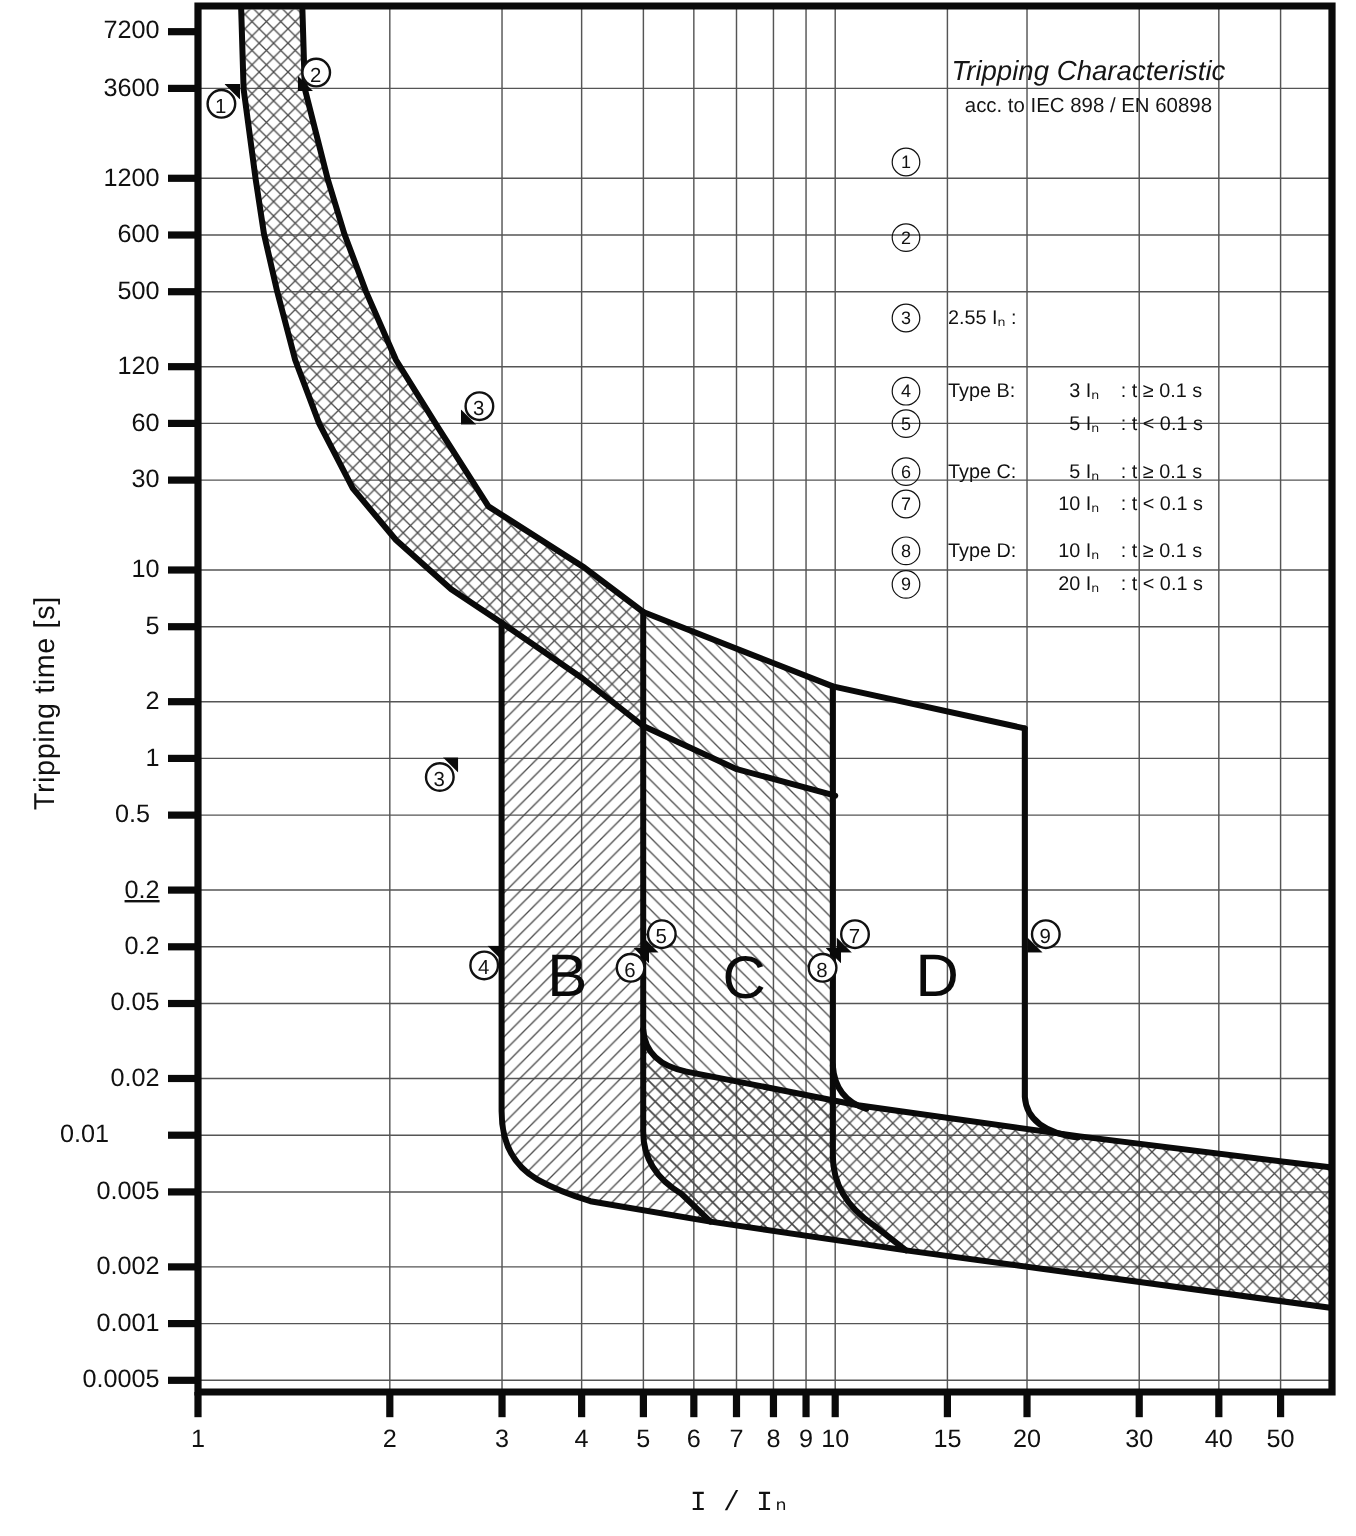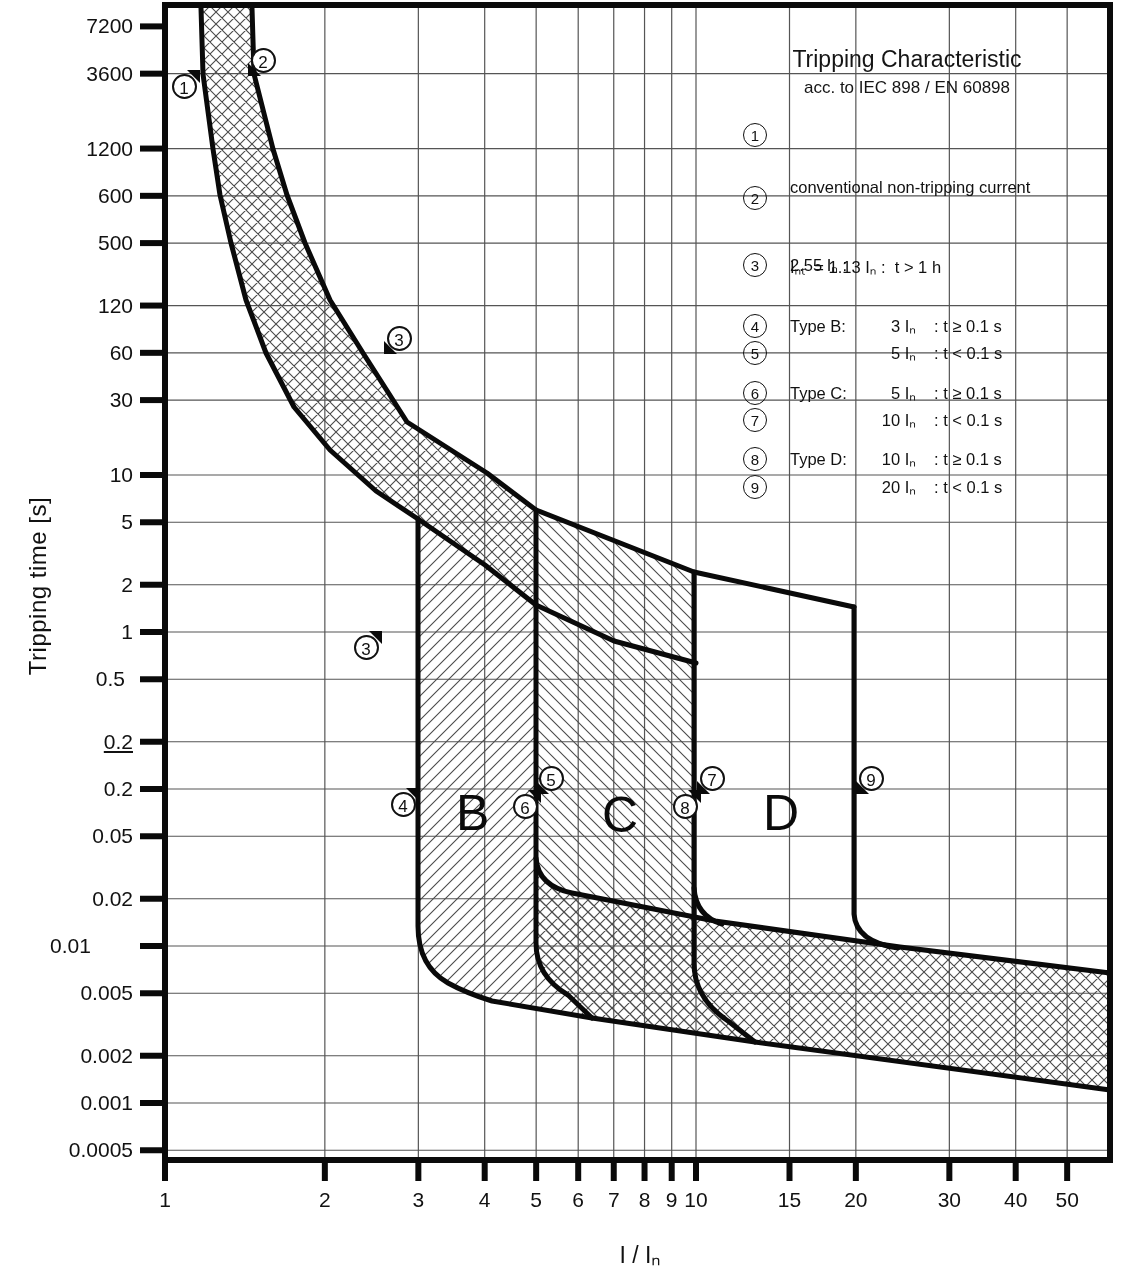--- a/index.html
+++ b/index.html
@@ -3,29 +3,29 @@
 <meta charset="utf-8">
 <style>
   html,body{margin:0;padding:0;background:#fff;}
   #page{position:relative;width:1130px;height:1280px;background:#fff;overflow:hidden;
         font-family:"Liberation Sans",sans-serif;color:#111;}
   #plot-svg{position:absolute;left:0;top:0;}
   .ytick-label{position:absolute;left:8px;width:125px;text-align:right;font-size:21px;color:#111;}
   .xtick-label{position:absolute;width:64px;text-align:center;font-size:21px;color:#111;}
   .axis-label-y{position:absolute;left:-62px;top:572px;transform:rotate(-90deg);
                 font-size:24px;letter-spacing:.5px;width:200px;text-align:center;}
-  .axis-label-x{position:absolute;left:575px;top:1238px;width:130px;text-align:center;font-size:23px;}
+  .axis-label-x{position:absolute;left:575px;top:1238px;width:130px;font-size:23px;font-family:Liberation Mono, monospace;}
   .region-label{position:absolute;font-size:50px;color:#0a0a0a;}
   .marker{position:absolute;width:25px;height:25px;border:2px solid #111;border-radius:50%;
           background:#fff;font-size:17px;line-height:25px;text-align:center;box-sizing:border-box;z-index:5;}
   .wedge{position:absolute;width:13px;height:13px;background:#0a0a0a;z-index:4;}
   .wedge-ur{clip-path:polygon(0 0,100% 0,100% 100%);}
   .wedge-dl{clip-path:polygon(0 0,0 100%,100% 100%);}
   .legend{position:absolute;left:700px;top:40px;width:414px;}
-  .lg-title{position:absolute;top:6px;width:100%;text-align:center;font-size:23px;color:#151515;}
+  .lg-title{position:absolute;top:6px;width:100%;text-align:center;font-size:23px;color:#151515;font-style:italic;}
   .lg-sub{position:absolute;top:38px;width:100%;text-align:center;font-size:17px;color:#151515;}
   .lg-row{position:absolute;left:43px;display:flex;align-items:flex-start;font-size:16.5px;white-space:pre;}
   .circ{flex:0 0 auto;width:24px;height:24px;border:1.6px solid #111;border-radius:50%;
         text-align:center;line-height:24px;font-size:15px;box-sizing:border-box;margin-top:1px;}
   .lg-txt{margin-left:23px;line-height:26px;white-space:pre;}
   .lg-frm{margin-top:2px;}
   .lg-type{margin-left:23px;width:82px;line-height:26px;}
   .lg-qty{width:44px;text-align:right;line-height:26px;}
   .lg-cond{margin-left:18px;line-height:26px;white-space:pre;}
   .lg-col{margin-left:23px;width:70px;line-height:26px;}
@@ -150,24 +150,20 @@
         <line x1="140" y1="1150.261709319245" x2="166" y2="1150.261709319245" stroke="#0a0a0a" stroke-width="6"></line>
       </g>
   </svg>
 
   <div class="legend">
     <div class="lg-title">Tripping Characteristic</div>
     <div class="lg-sub">acc. to IEC 898 / EN 60898</div>
 
     <div class="lg-row" style="top:82px">
       <span class="circ">1</span>
-      <div class="lg-txt">
-        <div>conventional non-tripping current</div>
-        <div class="lg-frm">Iₙₜ  = 1.13 Iₙ :  t &gt; 1 h</div>
-      </div>
     </div>
 
     <div class="lg-row" style="top:145px">
       <span class="circ">2</span>
     </div>
 
     <div class="lg-row" style="top:212px">
       <span class="circ">3</span>
       <div class="lg-col">2.55 Iₙ :</div>
     </div>

